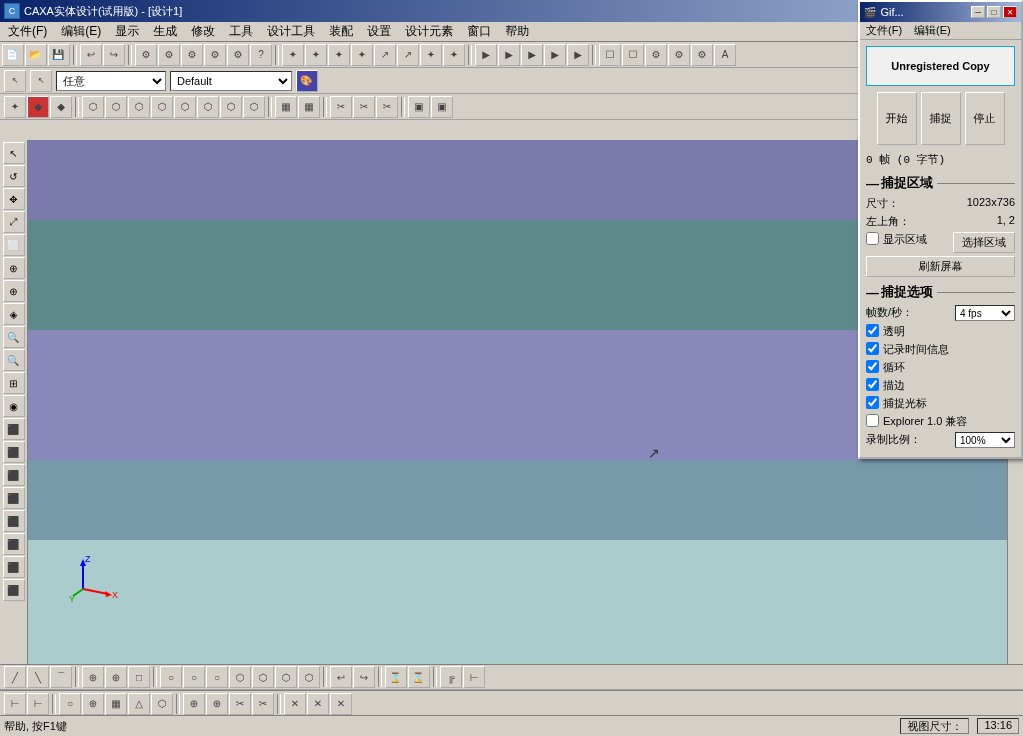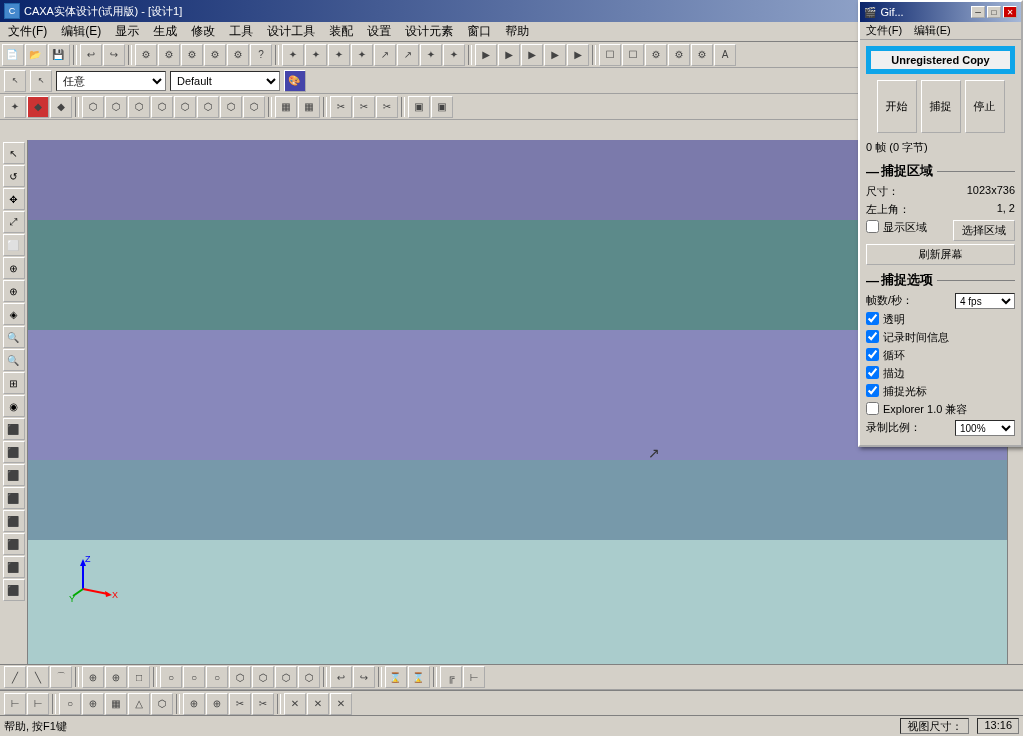--- a/index.html
+++ b/index.html
@@ -187,24 +187,24 @@
       padding: 0 2px;
       gap: 4px;
       font-size: 11px;
     }
     .gif-menu-item { padding: 1px 4px; cursor: pointer; }
 
     #gif-content { padding: 6px; }
 
     .gif-unregistered {
       background: #f0f0f0;
-      border: 5px solid #0ea5e9;
+      border: 1px solid #0ea5e9;
       text-align: center;
       font-size: 11px;
-      padding: 3px;
+      padding: 13px;
       margin-bottom: 6px;
       font-weight: bold;
     }
 
     .gif-buttons {
       display: flex;
       gap: 4px;
       margin-bottom: 6px;
       justify-content: center;
     }
@@ -215,20 +215,21 @@
       cursor: pointer;
       font-size: 11px;
       min-width: 36px;
       text-align: center;
     }
 
     .gif-info-row {
       font-size: 11px;
       margin-bottom: 4px;
       padding: 1px 0;
+      font-family: Liberation Mono, monospace;
     }
 
     .gif-section-header {
       font-size: 13px;
       font-weight: bold;
       margin: 6px 0 4px 0;
       display: flex;
       align-items: center;
     }
     .gif-section-header::before {
@@ -360,21 +361,21 @@
     <div class="toolbar-btn">⚙</div>
     <div class="toolbar-btn">A</div>
   </div>
 
   <div id="toolbar-row2">
     <div class="toolbar-btn" style="font-size:8px;">↖</div>
     <div class="toolbar-btn" style="font-size:8px;">↖</div>
     <select class="tool-select" style="width:110px;">
       <option>任意</option>
     </select>
-    <select class="tool-select" style="width:110px;">
+    <select class="tool-select" style="width:122px;">
       <option>Default</option>
     </select>
     <div class="toolbar-btn" style="background:#4444aa;">🎨</div>
   </div>
 
   <div id="toolbar-row3">
     <div class="toolbar-btn">✦</div>
     <div class="toolbar-btn" style="background:#cc3333;">◆</div>
     <div class="toolbar-btn">◆</div>
     <div class="toolbar-separator"></div>

